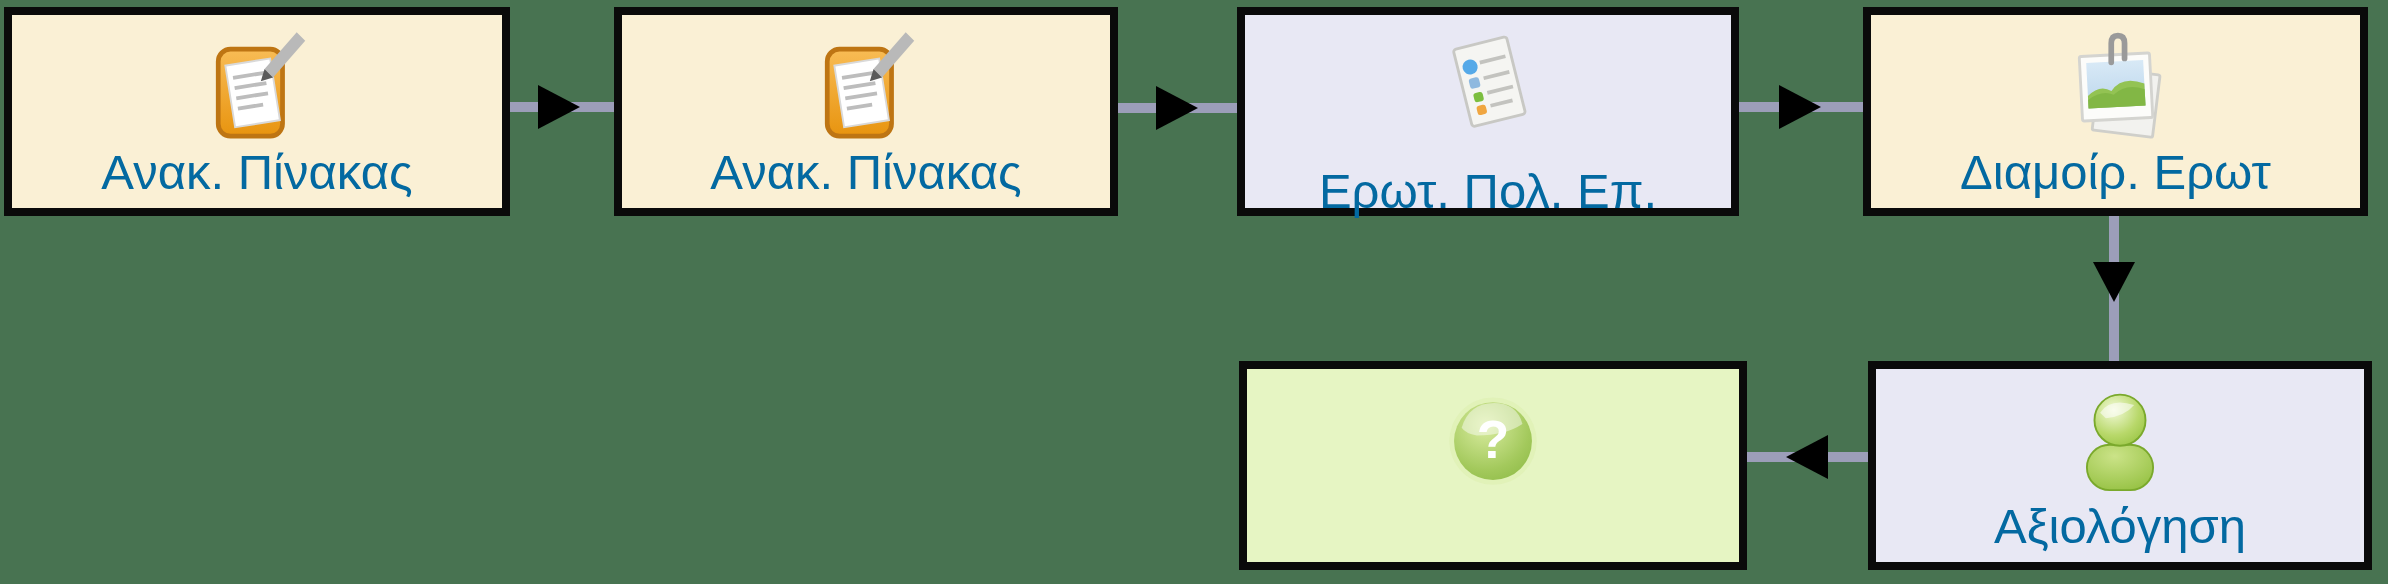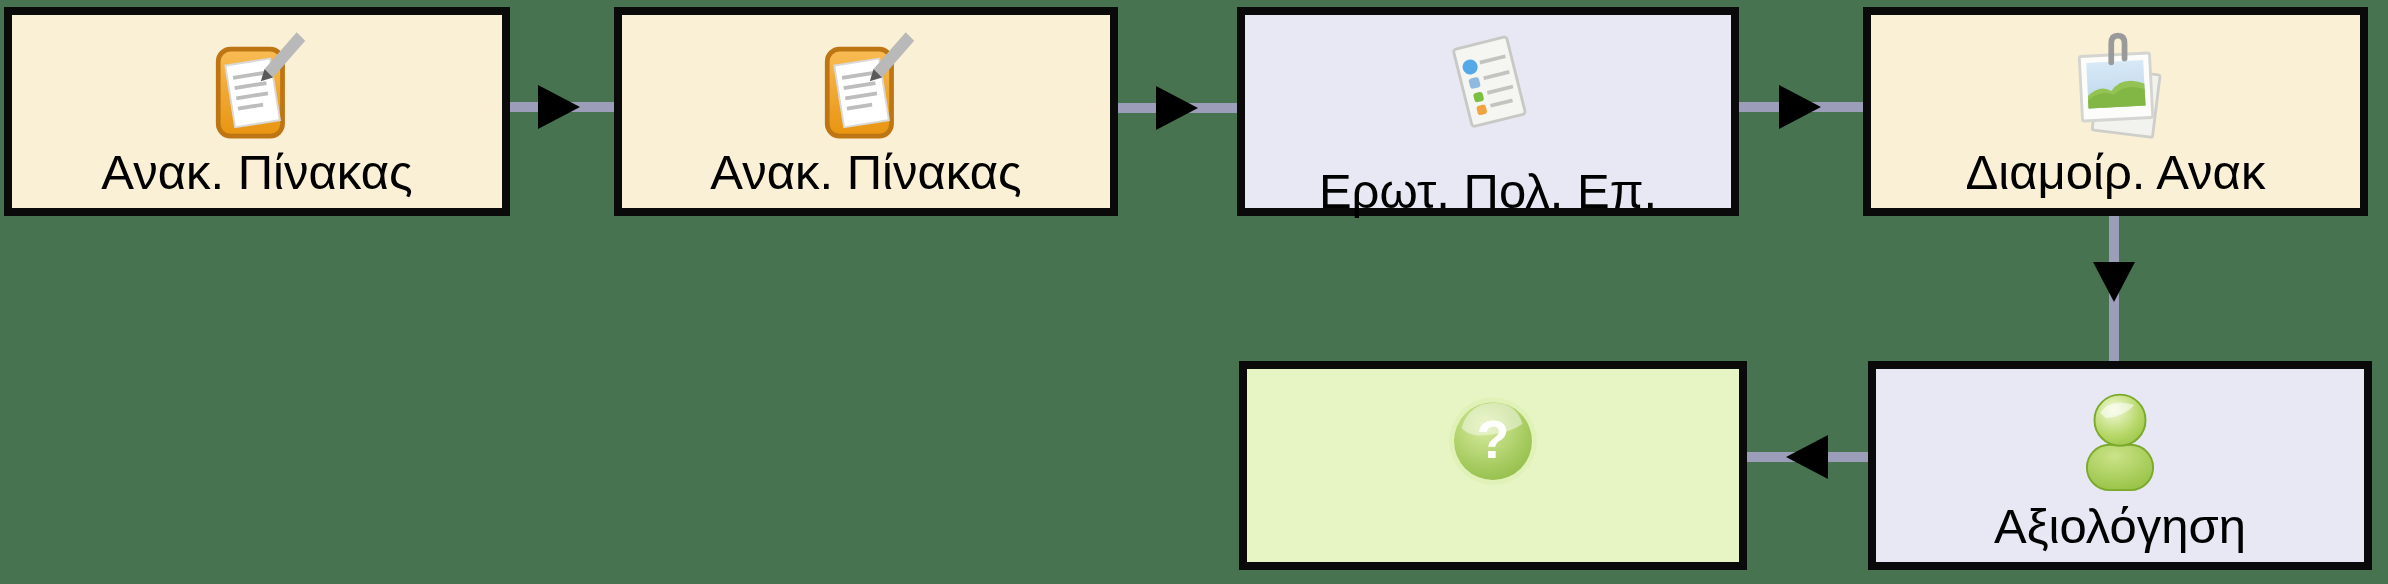--- a/index.html
+++ b/index.html
@@ -27,21 +27,21 @@
     height:124px;margin-top:12px;
     display:flex;align-items:center;justify-content:center;
   }
   .iconwrap svg{display:block;}
   .label{
     flex:1;
     display:flex;align-items:flex-end;justify-content:center;
     padding-bottom:8px;
     font-size:49px;
     line-height:1.1;
-    color:#000000;
+    color:#0369a1;
     white-space:nowrap;
   }
   .edge-line{position:absolute;background:#9C9EB9;}
   .head{position:absolute;width:0;height:0;}
   .head.right{border-left:42px solid #000;border-top:22px solid transparent;border-bottom:22px solid transparent;}
   .head.left {border-right:42px solid #000;border-top:22px solid transparent;border-bottom:22px solid transparent;}
   .head.down {border-top:40px solid #000;border-left:21px solid transparent;border-right:21px solid transparent;}
   
   .e1l{left:510px; top:102px;width:104px;height:10px;}
   .e1h{left:538px; top:85px;}
@@ -155,21 +155,21 @@
         </g>
         <g transform="rotate(-3 55 60)">
           <rect x="18" y="26" width="74" height="68" rx="2" fill="#fcfcfa" stroke="#d4d4d0" stroke-width="3"></rect>
           <rect x="25" y="33" width="60" height="48" fill="url(#g4sky)"></rect>
           <path d="M25 81 L25 68 Q38 56 50 64 Q62 48 85 58 L85 81 Z" fill="#93C353"></path>
           <path d="M25 81 L25 72 Q40 62 52 68 Q66 56 85 64 L85 81 Z" fill="#7FB543" opacity="0.85"></path>
         </g>
         <path d="M50 34 L50 14 Q50 6 57 6 Q64 6 64 14 L64 30" fill="none" stroke="#9a9a9a" stroke-width="6" stroke-linecap="round"></path>
       </svg>
     </div>
-    <div class="label">Διαμοίρ. Ανακ</div>
+    <div class="label">Διαμοίρ. Ερωτ</div>
   </div>
 
   <div class="node n5" style="background-color: rgb(232, 232, 244);">
     <div class="iconwrap">
       <svg width="104" height="114" viewBox="0 0 110 120">
         <defs>
           <radialGradient id="g5h" cx="0.38" cy="0.3" r="0.9">
             <stop offset="0" stop-color="#F2FAD8"></stop>
               <stop offset="0.55" stop-color="#B8D86A"></stop>
               <stop offset="1" stop-color="#8FBE38"></stop>

